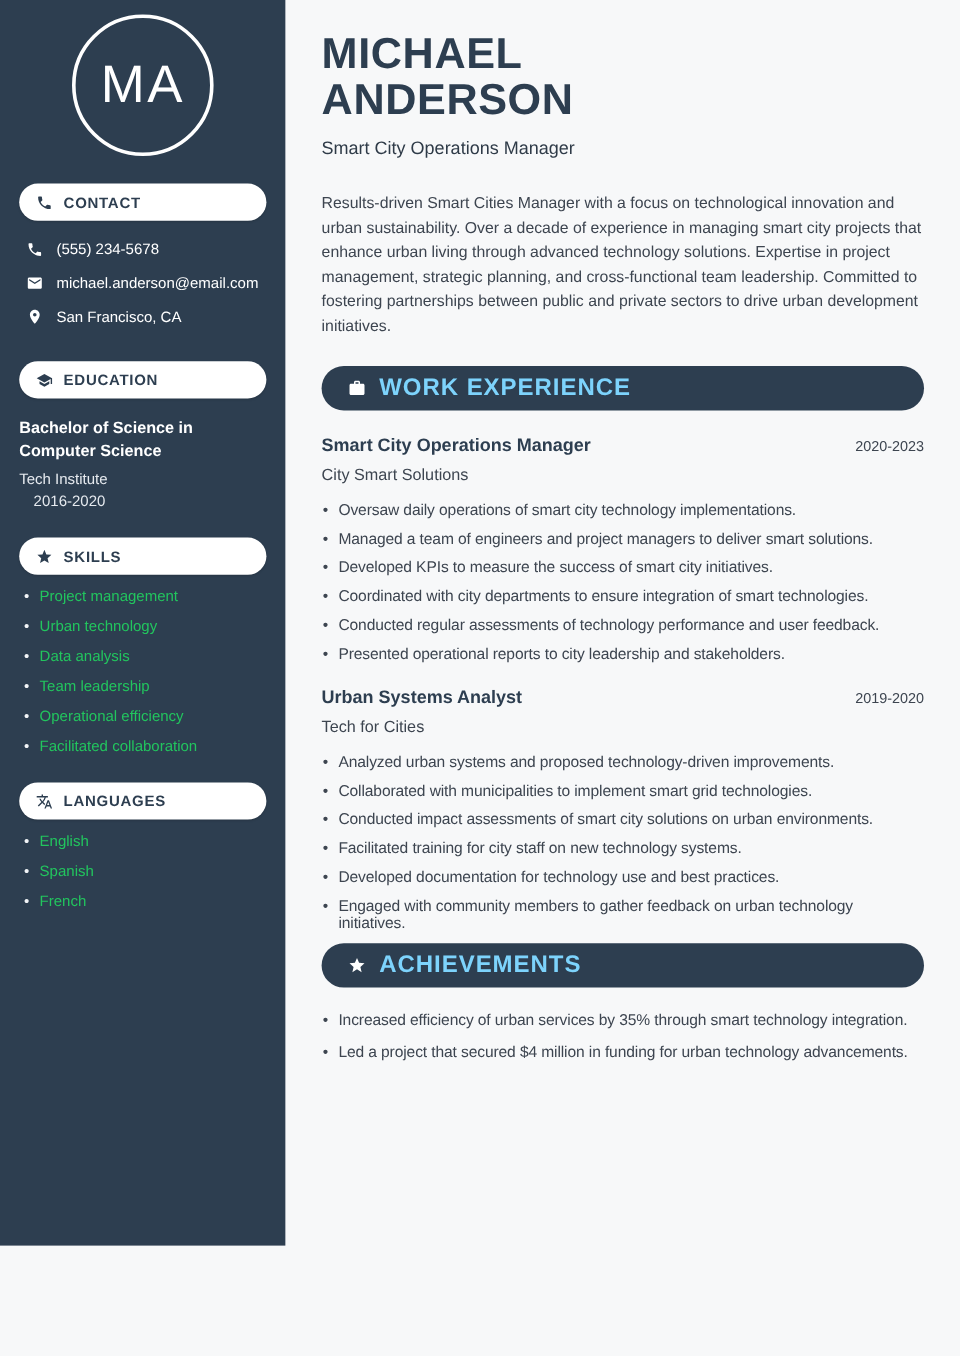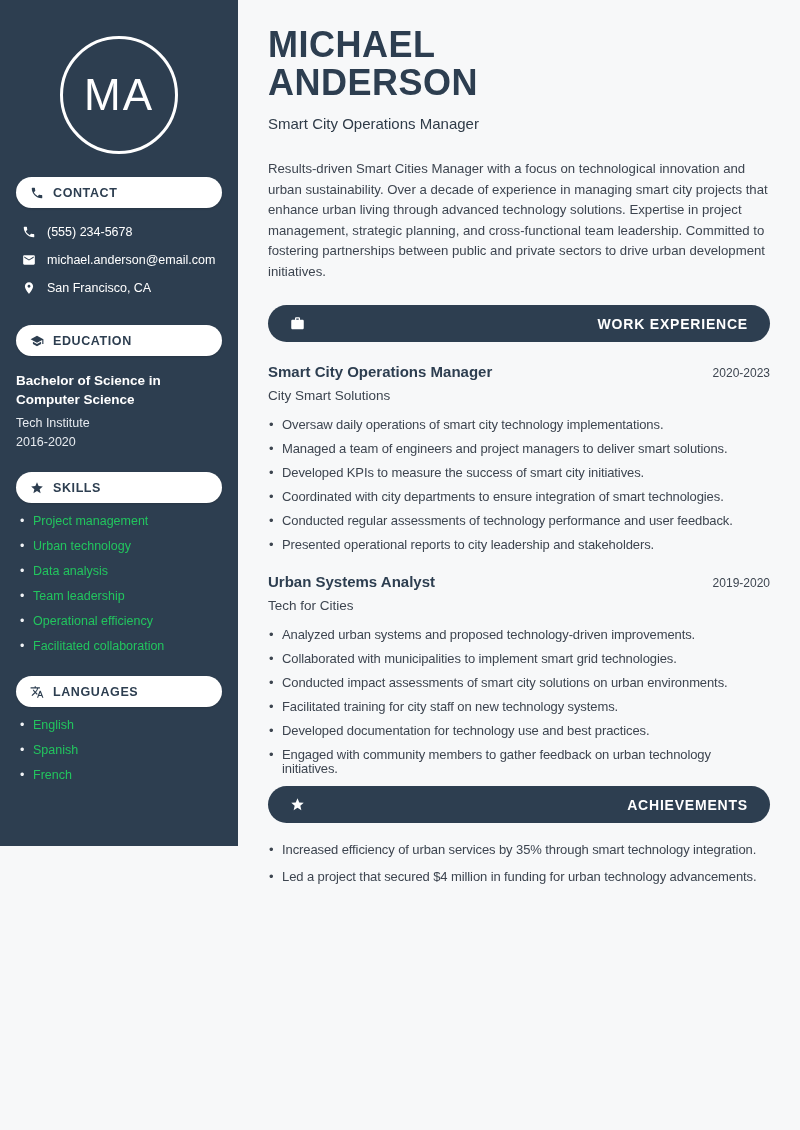--- a/index.html
+++ b/index.html
@@ -6,24 +6,24 @@
   html,body { width:800px; height:1130px; }
   body {
     font-family:"Liberation Sans", sans-serif;
     display:flex;
     background:#f7f8f9;
     overflow:hidden;
   }
 
   
   .sidebar {
-    width:238px; min-width:238px; height:846px;
+    width:238px; min-width:238px; height:1038px;
     background:#2d3e50;
     color:#ffffff;
-    padding:36px 16px 20px 16px;
+    padding:12px 16px 20px 16px;
   }
   .avatar-wrap { display:flex; justify-content:center; }
   .avatar {
     width:118px; height:118px; border-radius:50%;
     border:3px solid #ffffff;
     display:flex; align-items:center; justify-content:center;
   }
   .avatar span {
     font-size:44px; color:#ffffff; letter-spacing:2px; font-weight:400;
   }
@@ -41,21 +41,21 @@
   .contact-item {
     display:flex; align-items:center; gap:11px;
     padding:7px 4px 7px 6px;
     font-size:12.5px; color:#ffffff;
   }
   .contact-item svg { width:14px; height:14px; fill:#ffffff; flex:none; }
   .edu-degree {
     margin-top:15px; font-weight:bold; font-size:13.5px; line-height:19px; color:#ffffff;
   }
   .edu-school { margin-top:7px; font-size:12.5px; color:#e6eaef; }
-  .edu-years  { margin-top:5px; font-size:12.5px; color:#e6eaef; }
+  .edu-years  { margin-top:5px; font-size:12.5px; color:#e6eaef;margin-left:12px; }
   .side-list { list-style:none; margin-top:11px; }
   .side-list li {
     position:relative; padding:0 0 0 13px; margin:0 0 11px 4px;
     font-size:12.5px; line-height:14px; color:#22c55e;
   }
   .side-list li::before { content:"•"; position:absolute; left:0; top:0; color:#f2f4f7; }
 
   
   .main {
     flex:1; background:#f7f8f9;
@@ -63,25 +63,25 @@
   }
   .name {
     color:#2d3e50; font-weight:bold; font-size:36px; line-height:38px; letter-spacing:0.5px;
   }
   .job-title { margin-top:13px; font-size:15px; color:#2f3b48; }
   .summary {
     margin-top:27px; font-size:13.2px; line-height:20.5px; color:#3d4550;
   }
   .banner {
     margin-top:23px;
-    background:#2d3e50; color:#ffffff;
+    background:#2d3e50; color:#7dd3fc;
     height:37px; border-radius:999px;
     display:flex; align-items:center; gap:11px;
     padding:0 22px;
-    font-weight:bold; font-size:14px; letter-spacing:0.8px;justify-content:space-between;
+    font-weight:bold; font-size:20px; letter-spacing:0.8px;
   }
   .banner svg { width:15px; height:15px; fill:#ffffff; flex:none; }
   .job-head {
     margin-top:21px;
     display:flex; justify-content:space-between; align-items:baseline;
   }
   .job-head h3 { font-size:15px; color:#2d3e50; font-weight:bold; }
   .job-dates { font-size:12px; color:#3d4550; }
   .company { margin-top:8px; font-size:13.5px; color:#3d4550; }
   .bullets { list-style:none; margin-top:15px; }

